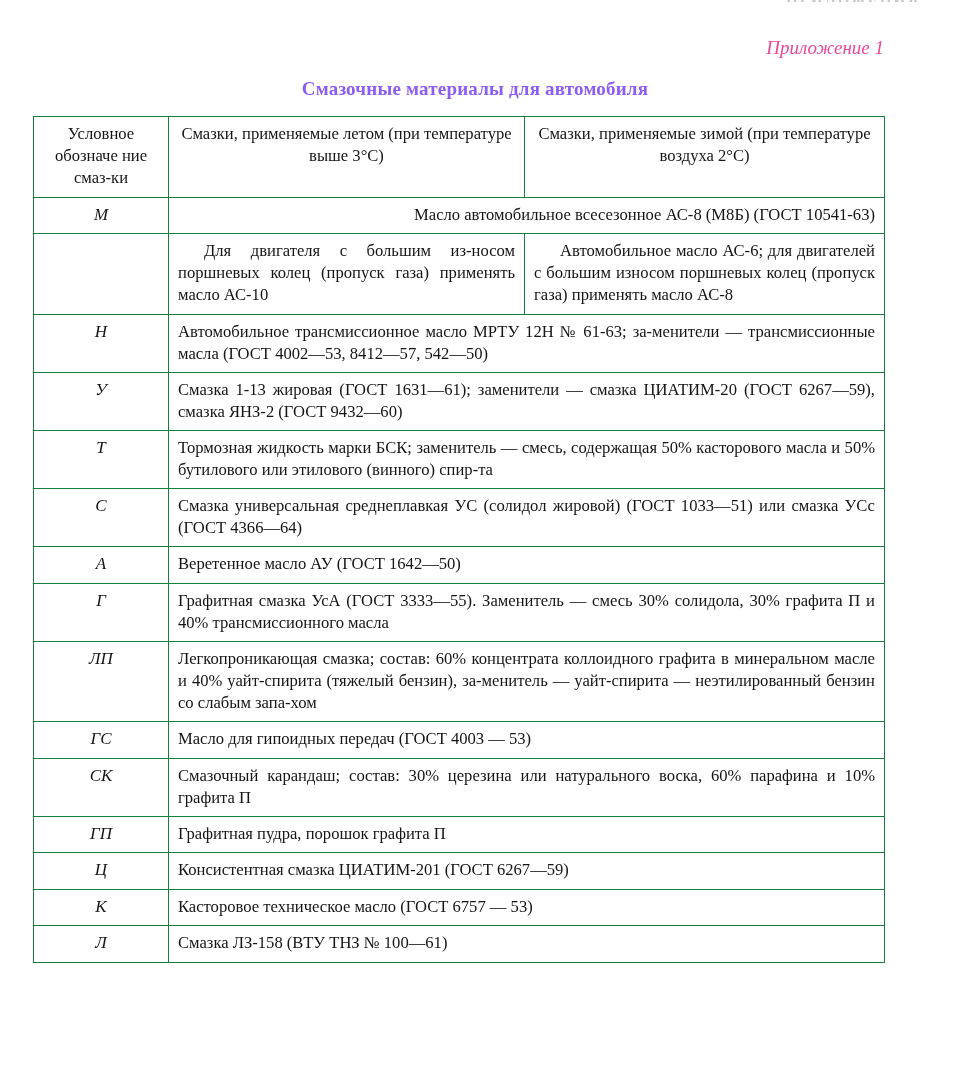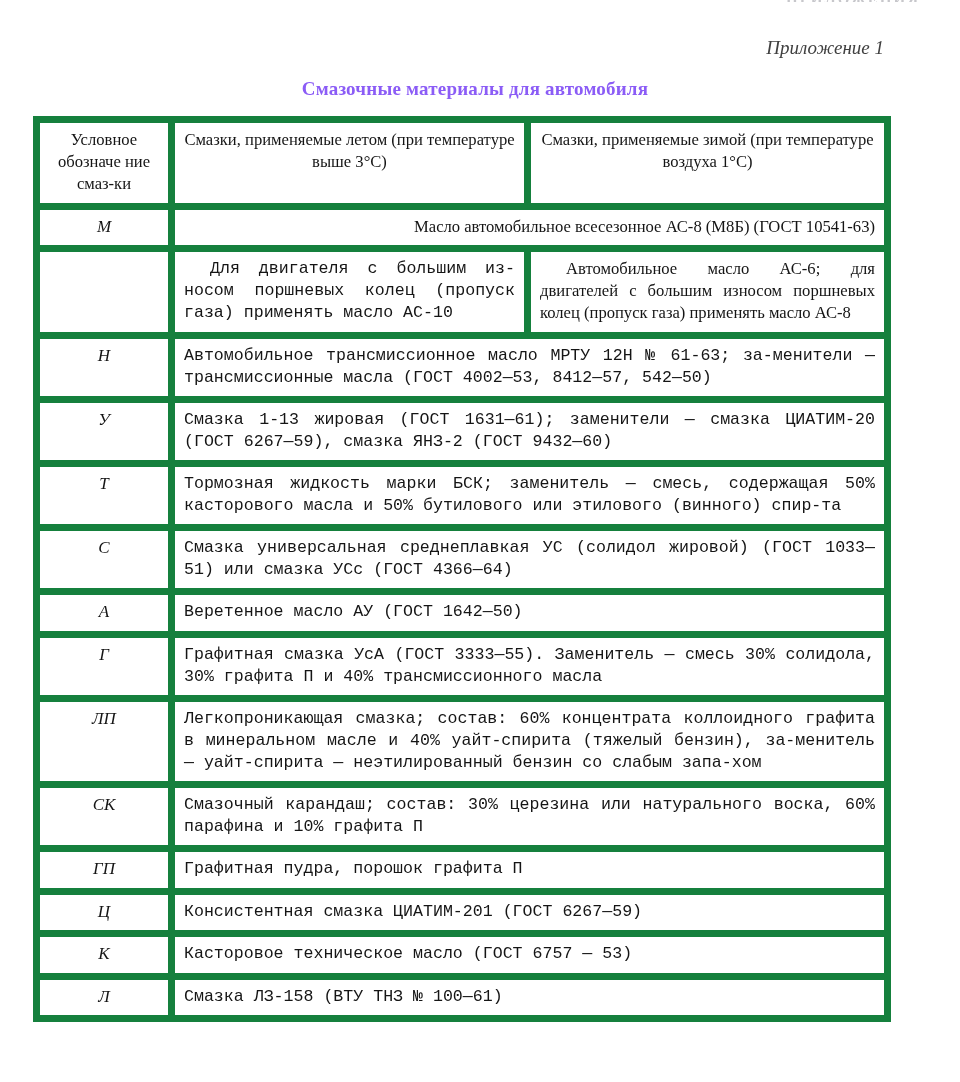--- a/index.html
+++ b/index.html
@@ -44,21 +44,21 @@
 
   
   .appendix-line {
     position: absolute;
     top: 37px;
     left: 0;
     width: 884px;
     text-align: right;
     font-style: italic;
     font-size: 19px;
-    color: #404040;
+    color: #ec4899;
   }
 
   
   .doc-title {
     position: absolute;
     top: 78px;
     left: 0;
     width: 950px;
     text-align: center;
     font-weight: bold;
@@ -78,21 +78,21 @@
   table.lubricants {
     border-collapse: collapse;
     width: 851px;
     table-layout: fixed;
     font-size: 16.6px;
     line-height: 1.33;
     color: #151515;
   }
 
   table.lubricants td {
-    border: 7px solid #15803d;
+    border: 1px solid #15803d;
     padding: 6px 9px 7px 9px;
     vertical-align: top;
   }
 
   col.c-code  { width: 135px; }
   col.c-sum   { width: 356px; }
   col.c-win   { width: 360px; }
 
   
   td.code {
@@ -121,21 +121,20 @@
 
   
   td.body {
     text-align: justify;
     text-justify: inter-word;
     hyphens: manual;
   }
   td.body > .p {
     text-indent: 26px;
     margin: 0;
-    font-family: Liberation Mono, monospace;
   }
   td.body.span-both > .p { text-indent: 0; }
 
   
   td.center-line {
     text-align: right;
     vertical-align: middle;
     padding-top: 7px;
     padding-bottom: 8px;
   }
@@ -160,21 +159,21 @@
       <colgroup>
         <col class="c-code">
         <col class="c-sum">
         <col class="c-win">
       </colgroup>
       <tbody>
 
         <tr>
           <td class="hdr-code">Условное обозначе ние смаз-ки</td>
           <td class="hdr">Смазки, применяемые летом (при температуре выше 3°C)</td>
-          <td class="hdr">Смазки, применяемые зимой (при температуре воздуха 1°C)</td>
+          <td class="hdr">Смазки, применяемые зимой (при температуре воздуха 2°C)</td>
         </tr>
 
         <tr>
           <td class="code">М</td>
           <td class="center-line" colspan="2">Масло автомобильное всесезонное АС-8 (М8Б) (ГОСТ 10541-63)</td>
         </tr>
 
         <tr>
           <td class="code"></td>
           <td class="body">
@@ -227,20 +226,26 @@
             </td>
         </tr>
 
         <tr>
           <td class="code">ЛП</td>
           <td class="body span-both" colspan="2">
               <p class="p">Легкопроникающая смазка; состав: 60% концентрата коллоидного графита в минеральном масле и 40% уайт-спирита (тяжелый бензин), за-менитель — уайт-спирита — неэтилированный бензин со слабым запа-хом</p>
             </td>
         </tr>
 
+        <tr>
+          <td class="code">ГС</td>
+          <td class="body span-both" colspan="2">
+              <p class="p">Масло для гипоидных передач (ГОСТ 4003 — 53)</p>
+            </td>
+        </tr>
 
         <tr>
           <td class="code">СК</td>
           <td class="body span-both" colspan="2">
               <p class="p">Смазочный карандаш; состав: 30% церезина или натурального воска, 60% парафина и 10% графита П</p>
             </td>
         </tr>
 
         <tr>
           <td class="code">ГП</td>

